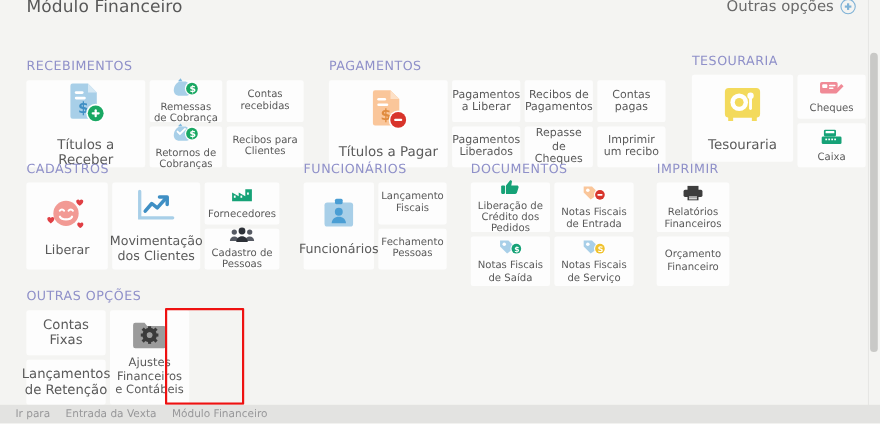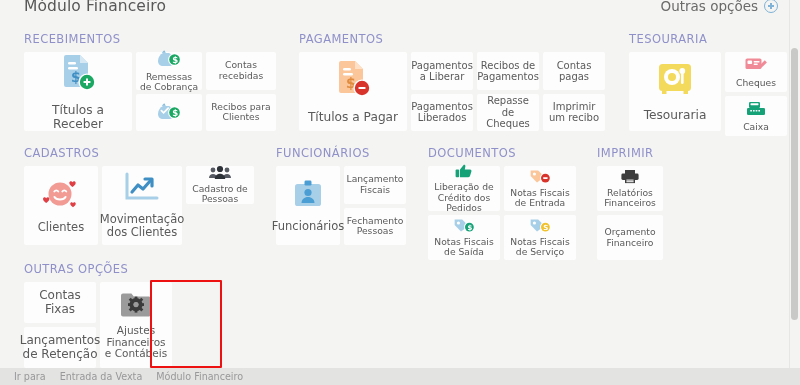--- a/index.html
+++ b/index.html
@@ -134,21 +134,21 @@
 <div id="app">
 
   <div class="header">
     <div class="page-title">Módulo Financeiro</div>
     <div class="hdr-right">
       <span class="lbl">Outras opções</span>
       <span class="plus-circle"></span>
     </div>
   </div>
 
-  <div class="row" style="left:24px; top:32px;">
+  <div class="row" style="left:24px; top:48px;align-items:flex-end;">
 
     <div class="group">
       <div class="group-title">RECEBIMENTOS</div>
       <div class="tiles">
         <div class="tile t-big">
           <span class="icon">
             <svg width="40" height="42" viewBox="0 0 40 42">
               <path d="M6 3h16l8 8v22a2 2 0 0 1-2 2H8a2 2 0 0 1-2-2V5a2 2 0 0 1 2-2z" fill="#a8cfe8"></path>
               <path d="M22 3l8 8h-8z" fill="#d5e8f4"></path>
               <rect x="10" y="10" width="8" height="2.4" rx="1.2" fill="#ffffff"></rect>
@@ -180,20 +180,21 @@
             <span class="icon">
               <svg width="26" height="19" viewBox="0 0 26 19">
                 <path d="M7 4c-3 1.4-5 4.6-5 8 0 3 2 5 5 5h6c3 0 5-2 5-5 0-3.4-2-6.6-5-8z" fill="#a8cfe8"></path>
                 <path d="M8.2 1.2l1.6 2.6h-4z" fill="#7fb8dd"></path>
                 <path d="M5.4 8.6l2.2 2.2 4.6-4.6" stroke="#ffffff" stroke-width="1.7" fill="none" stroke-linecap="round"></path>
                 <circle cx="18.5" cy="10.5" r="6.4" fill="#ffffff"></circle>
                 <circle cx="18.5" cy="10.5" r="5.3" fill="#1aa863"></circle>
                 <text x="16.3" y="13.8" font-family="DejaVu Sans, sans-serif" font-size="8.5" font-weight="bold" fill="#ffffff">$</text>
               </svg>
             </span>
+            <span class="lab">Retornos de Cobranças</span>
           </div>
         </div>
 
         <div class="col">
           <div class="tile t-sm-w">
             <span class="lab">Contas recebidas</span>
           </div>
           <div class="tile t-sm-w">
             <span class="lab">Recibos para Clientes</span>
           </div>
@@ -306,35 +307,46 @@
             <svg width="40" height="34" viewBox="0 0 40 34">
               <circle cx="19" cy="16" r="11.5" fill="#f29a94"></circle>
               <path d="M13.3 13.6c1-1.6 3-1.6 4 0" stroke="#ffffff" stroke-width="1.8" fill="none" stroke-linecap="round"></path>
               <path d="M21.3 13.6c1-1.6 3-1.6 4 0" stroke="#ffffff" stroke-width="1.8" fill="none" stroke-linecap="round"></path>
               <path d="M13.5 19c1.7 3.2 9.3 3.2 11 0" stroke="#ffffff" stroke-width="2" fill="none" stroke-linecap="round"></path>
               <path d="M31.5 4.2c.9-1.5 3.2-1 3.2.9 0 1.6-2 3.2-3.2 4-1.2-.8-3.2-2.4-3.2-4 0-1.9 2.3-2.4 3.2-.9z" fill="#e03f44"></path>
               <path d="M5.2 20.2c.9-1.5 3.2-1 3.2.9 0 1.6-2 3.2-3.2 4-1.2-.8-3.2-2.4-3.2-4 0-1.9 2.3-2.4 3.2-.9z" fill="#e03f44"></path>
               <path d="M32 25c.8-1.3 2.8-.9 2.8.8 0 1.4-1.8 2.8-2.8 3.5-1-.7-2.8-2.1-2.8-3.5 0-1.7 2-2.1 2.8-.8z" fill="#e03f44"></path>
             </svg>
           </span>
-          <span class="lab">Clientes</span>
+          <span class="lab">Liberar</span>
         </div>
 
         <div class="tile t-big3" style="width:80px;">
           <span class="icon">
             <svg width="38" height="32" viewBox="0 0 38 32">
               <path d="M4 2v24h30" stroke="#a8cfe8" stroke-width="3" fill="none" stroke-linecap="round"></path>
               <path d="M9 20l6-7 5 4 8-9" stroke="#3f8fc4" stroke-width="3.2" fill="none" stroke-linecap="round" stroke-linejoin="round"></path>
               <path d="M22 7h7v7" stroke="#3f8fc4" stroke-width="3.2" fill="none" stroke-linecap="round" stroke-linejoin="round"></path>
             </svg>
           </span>
           <span class="lab">Movimentação dos Clientes</span>
         </div>
 
         <div class="col">
+          <div class="tile t-doc" style="width:68px;height:37.5px;">
+            <span class="icon">
+              <svg width="22" height="15" viewBox="0 0 22 15">
+                <path d="M2 14V6l6 3.4V6l6 3.4V3h6v11z" fill="#16a277"></path>
+                <rect x="3.6" y="8.8" width="1.6" height="2" fill="#ffffff"></rect>
+                <rect x="9.6" y="8.8" width="1.6" height="2" fill="#ffffff"></rect>
+                <rect x="15.6" y="6" width="1.6" height="2" fill="#ffffff"></rect>
+              </svg>
+            </span>
+            <span class="lab">Fornecedores</span>
+          </div>
           <div class="tile t-doc" style="width:68px;height:37.5px;text-align:center;">
             <span class="icon">
               <svg width="24" height="15" viewBox="0 0 24 15">
                 <circle cx="5" cy="5" r="2.4" fill="#565a63"></circle>
                 <path d="M1 13c0-2.4 1.8-4 4-4s4 1.6 4 4z" fill="#565a63"></path>
                 <circle cx="19" cy="5" r="2.4" fill="#565a63"></circle>
                 <path d="M15 13c0-2.4 1.8-4 4-4s4 1.6 4 4z" fill="#565a63"></path>
                 <circle cx="12" cy="4" r="3.1" fill="#2d3138"></circle>
                 <path d="M6.8 14c0-3 2.3-5.2 5.2-5.2s5.2 2.2 5.2 5.2z" fill="#2d3138"></path>
               </svg>

